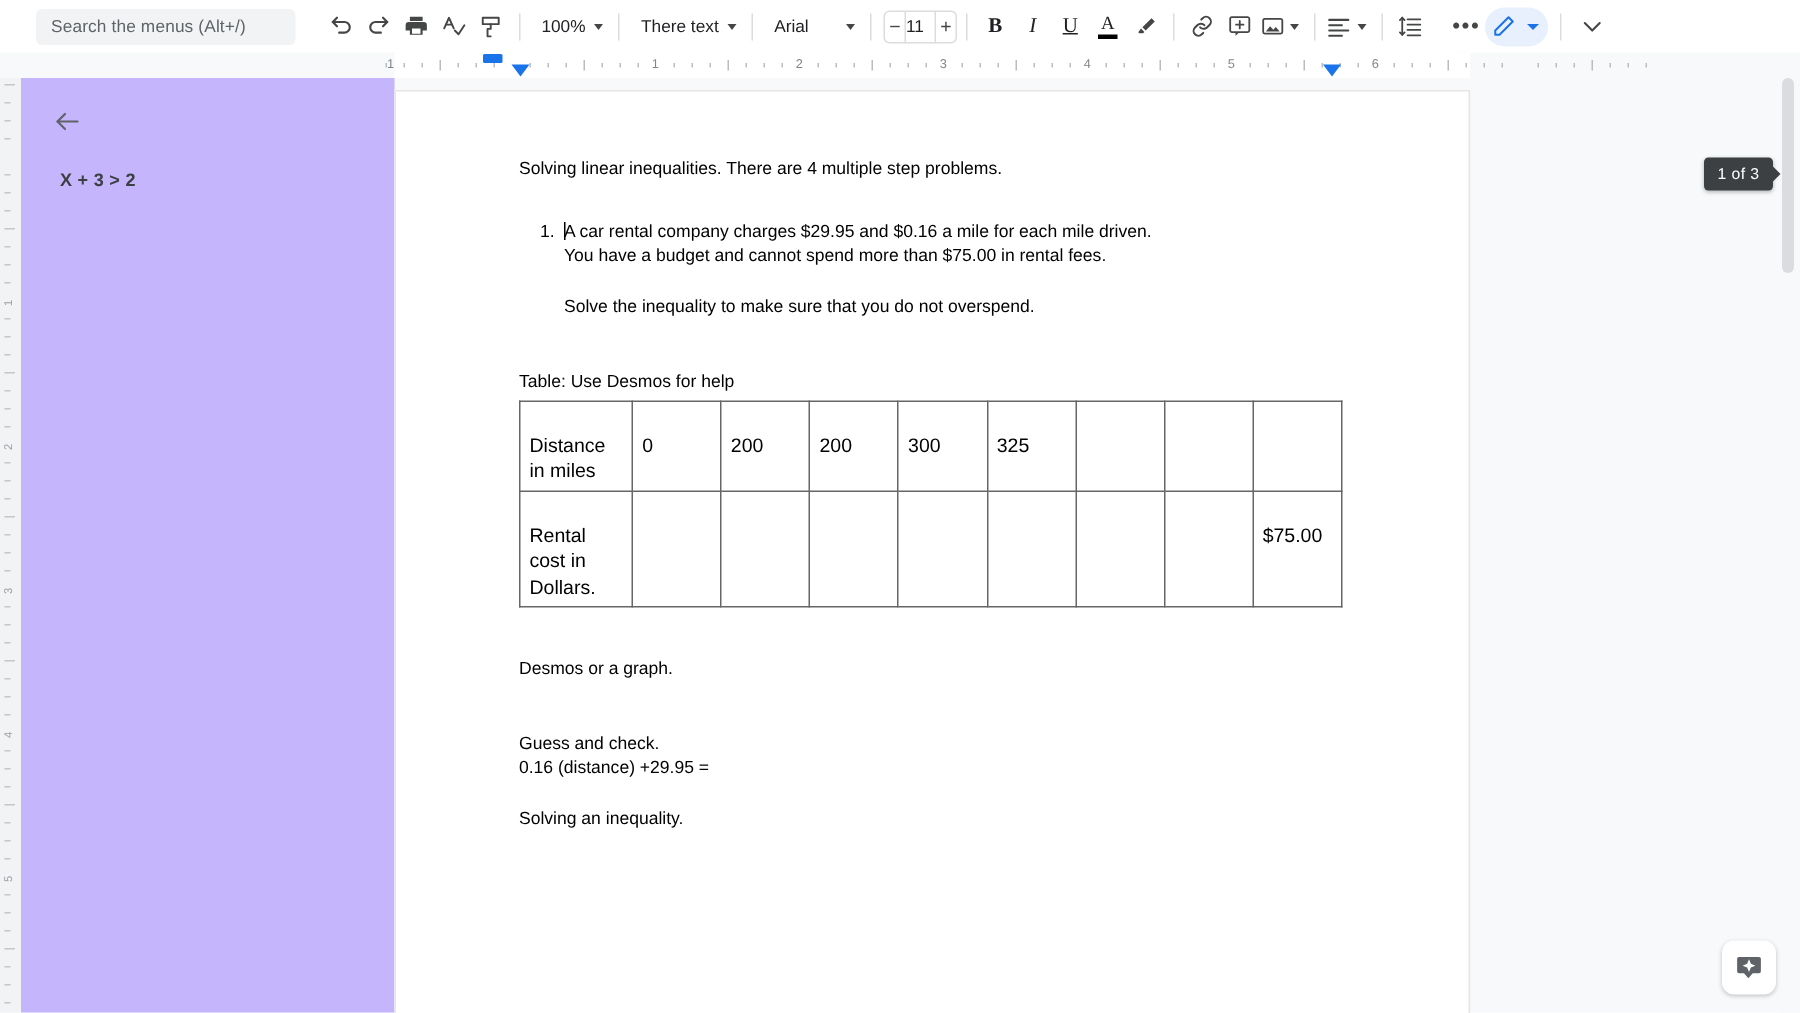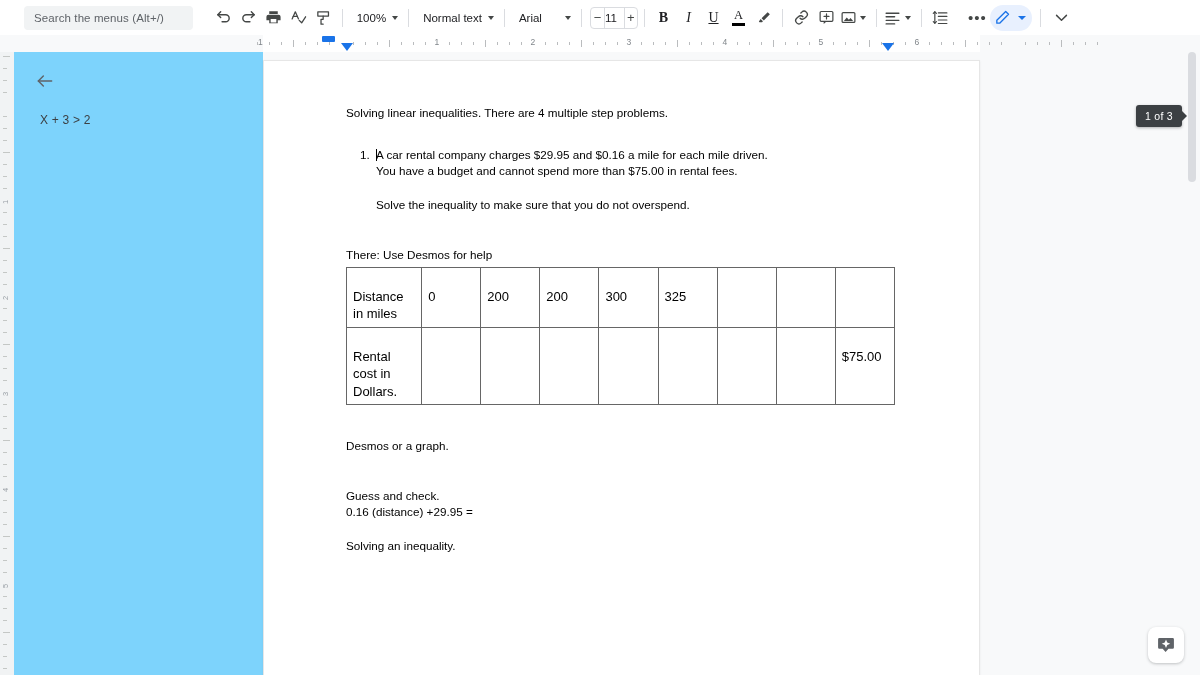--- a/index.html
+++ b/index.html
@@ -181,22 +181,23 @@
     position: absolute; left: 1px;
     font-size: 7.5px; color: #9aa0a6;
     transform: rotate(-90deg);
     transform-origin: left top;
   }
 
   
   .outline {
     position: absolute; top: 0; left: 14px;
     width: 249px; height: 623px;
-    background: #7dd3fc;
+    background: #c4b5fd;
     padding: 16px 18px;
+    font-weight: bold;
   }
   .outline-back {
     width: 26px; height: 26px;
     display: flex; align-items: center; justify-content: center;
     color: #5f6368; cursor: pointer;
     margin-bottom: 16px;
   }
   .outline-item {
     font-size: 12px; color: #3c4043;
     padding: 3px 4px 3px 8px;
@@ -345,21 +346,21 @@
   <div class="divider"></div>
 
   <div class="zoom-sel">
     <span>100%</span>
     <span class="caret"></span>
   </div>
 
   <div class="divider"></div>
 
   <div class="style-sel">
-    <span>Normal text</span>
+    <span>There text</span>
     <span class="caret"></span>
   </div>
 
   <div class="divider"></div>
 
   <div class="font-sel">
     <span>Arial</span>
     <span class="caret"></span>
   </div>
 
@@ -621,21 +622,21 @@
         <div class="list-text">
           <div><span class="caret-line"></span><span>A car rental company charges $29.95 and $0.16 a mile for each mile driven.</span></div>
           <div>You have a budget and cannot spend more than $75.00 in rental fees.</div>
           <div class="gap-sm"></div>
           <div>Solve the inequality to make sure that you do not overspend.</div>
         </div>
       </div>
 
       <div class="gap-lg"></div>
 
-      <div class="p">There: Use Desmos for help</div>
+      <div class="p">Table: Use Desmos for help</div>
 
       <table class="tbl">
         <tbody>
           <tr class="row1">
             <td class="c0">Distance in miles</td>
             <td class="cx">0</td>
             <td class="cx">200</td>
             <td class="cx">200</td>
             <td class="cx">300</td>
             <td class="cx">325</td>

